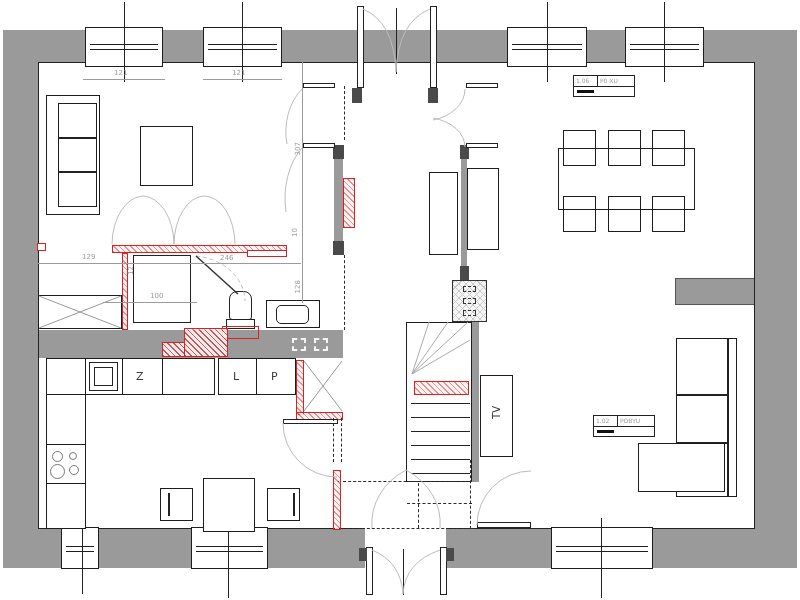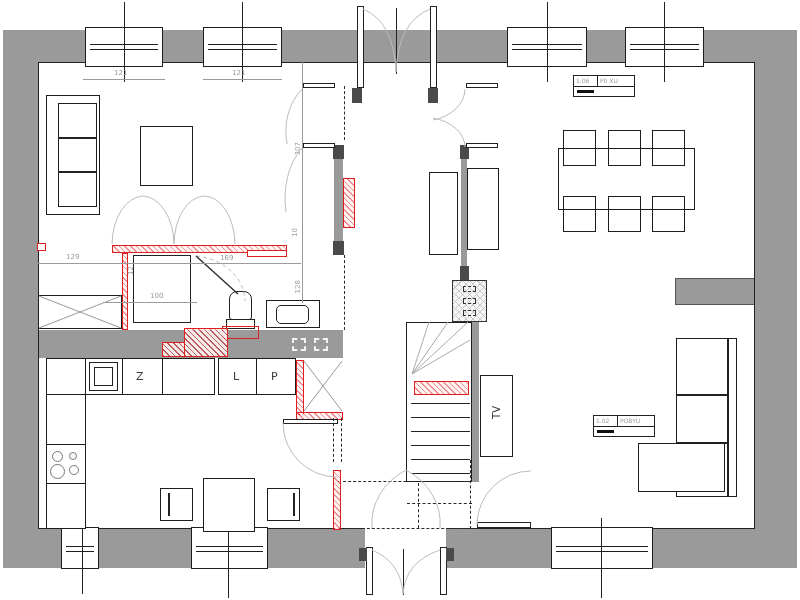--- a/index.html
+++ b/index.html
@@ -241,22 +241,22 @@
       <path d="M304,361 L342,411 M342,361 L304,411"></path>
     </g>
     <path stroke="#333" stroke-width="1.5" d="M196,256 L238,294"></path>
   </svg>
 
   <div class="p gln" style="left:83px;top:79px;width:82px;height:1px"></div>
   <div class="p dim" style="left:114px;top:70px">121</div>
   <div class="p gln" style="left:203px;top:79px;width:79px;height:1px"></div>
   <div class="p dim" style="left:232px;top:70px">121</div>
   <div class="p gln" style="left:38px;top:263px;width:263px;height:1px"></div>
-  <div class="p dim" style="left:66px;top:254px">129</div>
-  <div class="p dim" style="left:220px;top:255px">169</div>
+  <div class="p dim" style="left:82px;top:254px">129</div>
+  <div class="p dim" style="left:220px;top:255px">246</div>
   <div class="p dim vdim" style="left:128px;top:266px">12</div>
   <div class="p gln" style="left:103px;top:302px;width:94px;height:1px"></div>
   <div class="p dim" style="left:150px;top:293px">100</div>
   <div class="p gln" style="left:302px;top:62px;width:1px;height:241px"></div>
   <div class="p dim vdim" style="left:295px;top:48px">123</div>
   <div class="p dim vdim" style="left:295px;top:142px">307</div>
   <div class="p dim vdim" style="left:292px;top:228px">10</div>
   <div class="p dim vdim" style="left:295px;top:280px">128</div>
 </div>
 

